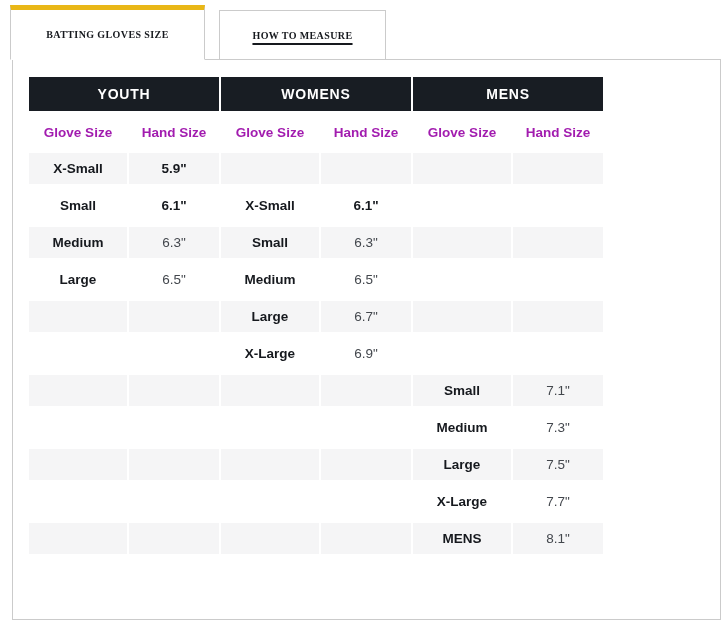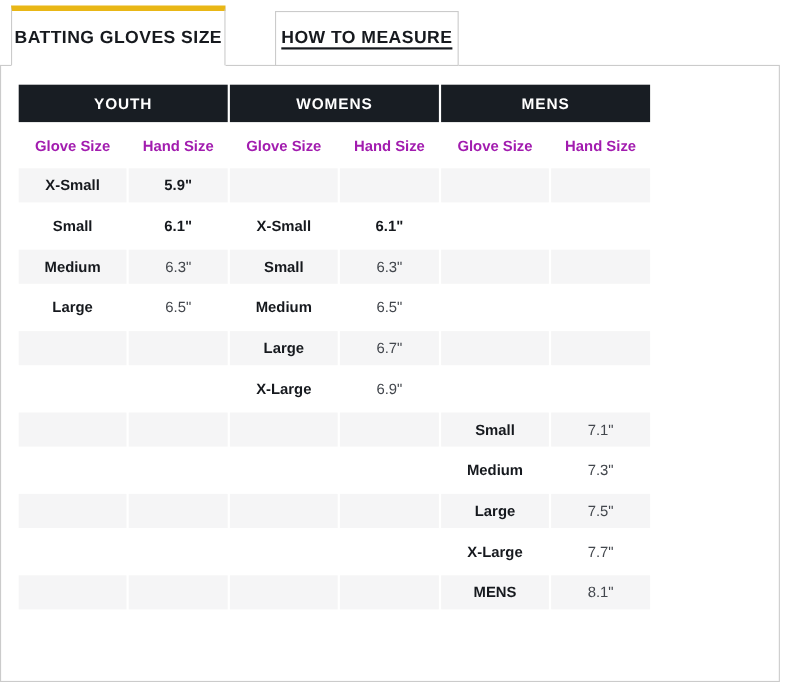--- a/index.html
+++ b/index.html
@@ -22,53 +22,53 @@
     gap: 14px;
     position: relative;
     z-index: 2;
   }
   .tab {
     display: flex;
     align-items: center;
     justify-content: center;
     text-align: center;
     font-weight: bold;
-    font-size: 16px;
+    font-size: 10px;
     letter-spacing: 0.4px;
     background: #ffffff;
     cursor: pointer;
     white-space: nowrap;
+    font-family: Liberation Serif, serif;
   }
   .tab.active {
     width: 195px;
     height: 55px;
     border-top: 5px solid #e9b716;
     border-left: 1px solid #cbcbcb;
     border-right: 1px solid #cbcbcb;
     border-bottom: 1px solid #ffffff;
     margin-bottom: -1px;
     position: relative;
     z-index: 3;
   }
   .tab.inactive {
     width: 167px;
     height: 50px;
     border: 1px solid #cbcbcb;
     margin-bottom: -1px;
-    margin-left: 31px;
   }
   .tab.inactive .tab-label {
     text-decoration: underline;
     text-underline-offset: 4px;
     text-decoration-thickness: 2px;
   }
 
   
   .panel {
-    margin-left: 0;
+    margin-left: 12px;
     width: 709px;
     height: 561px;
     border: 1px solid #cbcbcb;
     padding: 11px 0 0 14px;
     position: relative;
     z-index: 1;
     background: #ffffff;
   }
 
   

